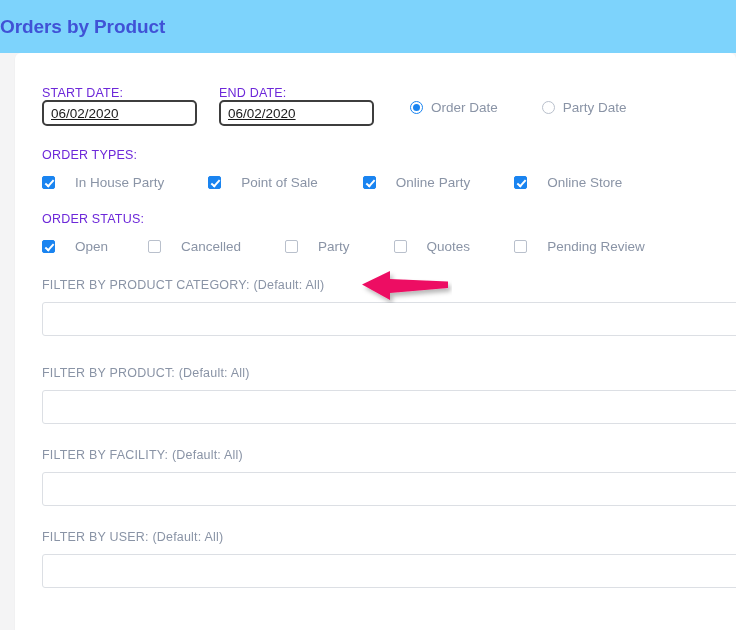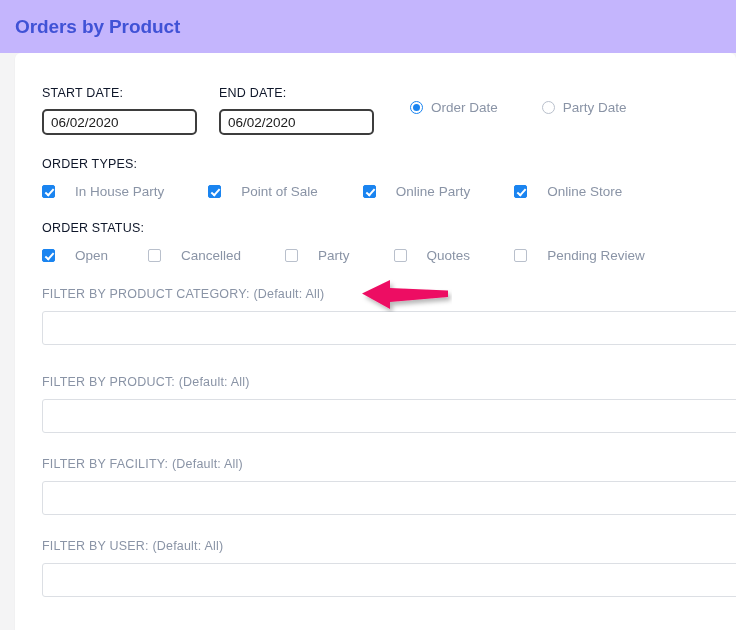--- a/index.html
+++ b/index.html
@@ -11,24 +11,23 @@
     height: 630px;
     overflow: hidden;
     background: #f4f4f5;
     font-family: "Liberation Sans", sans-serif;
     -webkit-font-smoothing: antialiased;
   }
 
   
   .page-header {
     height: 53px;
-    background: #c4b5fd;
-    display: flex;
-    align-items: center;
-    padding-left: 15px;
+    background: #7dd3fc;
+    display: flex;
+    align-items: center;
     box-sizing: border-box;
   }
   .page-title {
     font-size: 19px;
     font-weight: bold;
     color: #4052d6;
     letter-spacing: -0.1px;
   }
 
   
@@ -44,51 +43,51 @@
     box-shadow: 0 1px 2px rgba(0,0,0,0.05);
     box-sizing: border-box;
   }
   .card-inner {
     padding: 33px 0 0 27px;
   }
 
   
   .field-label {
     font-size: 12.5px;
-    color: #0f172a;
+    color: #6d28d9;
     letter-spacing: 0.2px;
     white-space: nowrap;
   }
   .filter-label {
     font-size: 12.5px;
     color: #8a94a6;
     letter-spacing: 0.2px;
     white-space: nowrap;
   }
 
   
   .date-row {
     display: flex;
     align-items: flex-start;
   }
   .date-col { margin-right: 22px; }
   .date-col.second { margin-right: 36px; }
   .date-input {
-    margin-top: 9px;
     width: 155px;
     height: 26px;
     border: 2px solid #3d3d3d;
     border-radius: 5px;
     box-sizing: border-box;
     font-size: 13.5px;
     color: #1a1a1a;
     padding: 0 7px;
     font-family: "Liberation Sans", sans-serif;
     background: #ffffff;
     outline: none;
+    text-decoration: underline;
   }
 
   
   .radio-group {
     display: flex;
     align-items: center;
     margin-top: 14px;
   }
   .radio-item {
     display: flex;

